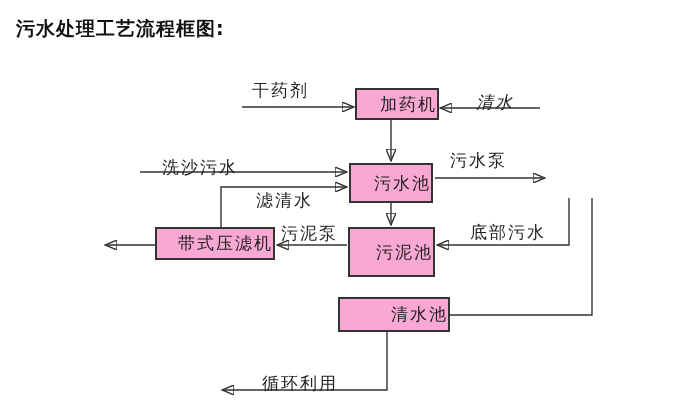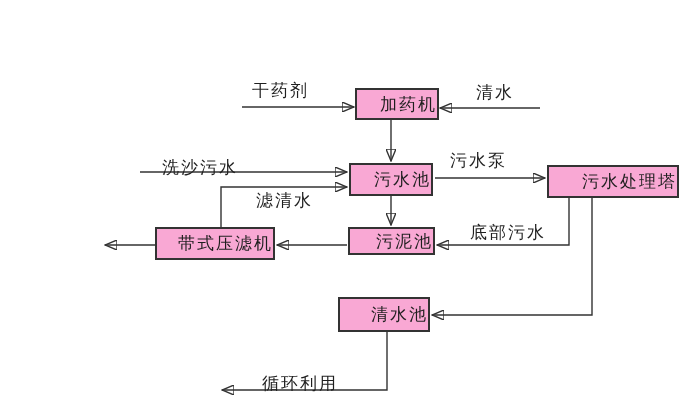--- a/index.html
+++ b/index.html
@@ -23,20 +23,21 @@
     color:#1f1f1f; white-space:nowrap;
   }
   svg.connectors { position:absolute; left:0; top:0; }
   svg.connectors path { fill:none; stroke:#333333; stroke-width:1.4; }
 </style>
 </head>
 <body>
 
 <div class="canvas">
 
+  <div class="title">污水处理工艺流程框图:</div>
 
   <svg class="connectors" width="700" height="420" viewBox="0 0 700 420">
     <defs>
       <marker id="arw" markerUnits="userSpaceOnUse" markerWidth="13" markerHeight="10" refX="12" refY="5" orient="auto">
         <path d="M0,0 L12,5 L0,10 Z" fill="#333333" stroke="none"></path>
       </marker>
     </defs>
     <path d="M242,107 H354" marker-end="url(#arw)"></path>
     <path d="M540,108 H440" marker-end="url(#arw)"></path>
     <path d="M391,120 V161" marker-end="url(#arw)"></path>
@@ -47,37 +48,35 @@
     <path d="M569,198 V245 H437" marker-end="url(#arw)"></path>
     <path d="M347,245 H277" marker-end="url(#arw)"></path>
     <path d="M155,245 H105" marker-end="url(#arw)"></path>
     <path d="M592,198 V315 H432" marker-end="url(#arw)"></path>
     <path d="M387,332 V390 H222" marker-end="url(#arw)"></path>
   </svg>
 
   <div class="node" style="left:355px; top:88px;  width:84px;  height:32px;">
     <span>加药机</span>
   </div>
-  <div class="node" style="left:349px; top:163px; width:84px;  height:33px;">
+  <div class="node" style="left:349px; top:163px; width:84px;  height:40px;">
     <span>污水池</span>
   </div>
-  <div class="node" style="left:547px; top:165px; width:132px; height:33px;">
-    <span>污水处理塔</span>
-  </div>
-  <div class="node" style="left:348px; top:227px; width:87px;  height:28px;">
+  <div class="node" style="left:348px; top:227px; width:87px;  height:50px;">
     <span>污泥池</span>
   </div>
   <div class="node" style="left:155px; top:227px; width:120px; height:33px;">
     <span>带式压滤机</span>
   </div>
-  <div class="node" style="left:338px; top:297px; width:92px;  height:35px;">
+  <div class="node" style="left:338px; top:297px; width:112px;  height:35px;">
     <span>清水池</span>
   </div>
 
   <div class="elabel" style="left:252px; top:79px;">干药剂</div>
-  <div class="elabel" style="left:476px; top:81px;">清水</div>
+  <div class="elabel" style="left:476px; top:91px;font-style:italic;">清水</div>
   <div class="elabel" style="left:162px; top:156px;">洗沙污水</div>
   <div class="elabel" style="left:256px; top:189px;">滤清水</div>
   <div class="elabel" style="left:450px; top:149px;">污水泵</div>
   <div class="elabel" style="left:470px; top:221px;">底部污水</div>
+  <div class="elabel" style="left:281px; top:222px;">污泥泵</div>
   <div class="elabel" style="left:262px; top:372px;">循环利用</div>
 
 </div>
 
 </body></html>

